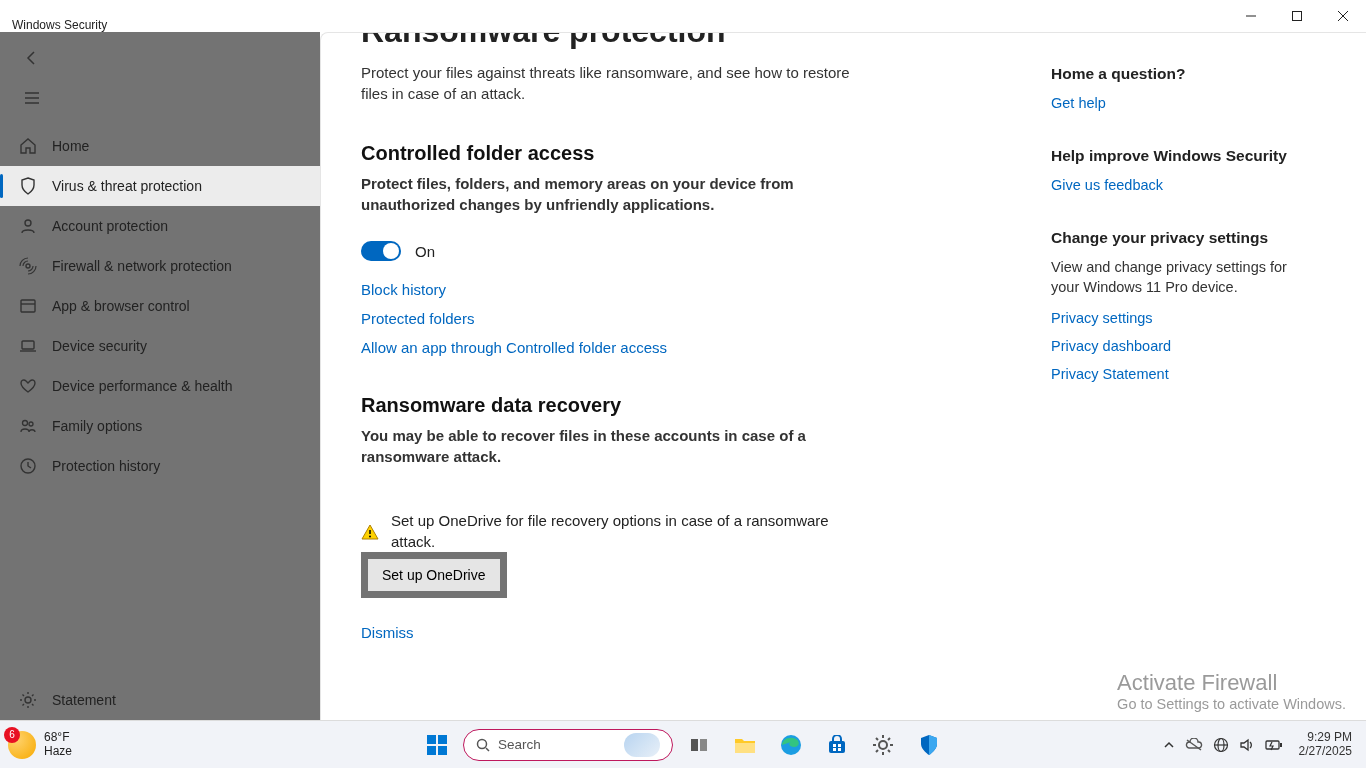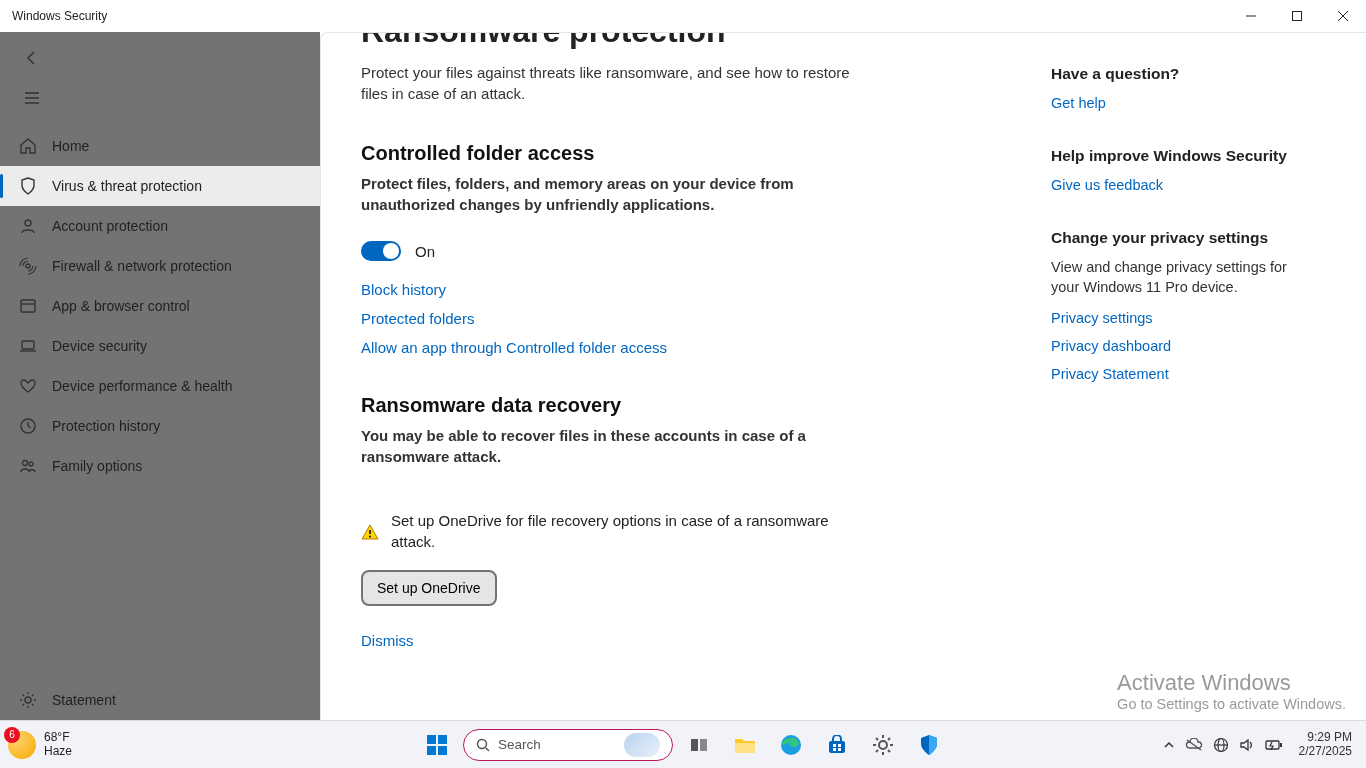--- a/index.html
+++ b/index.html
@@ -1,19 +1,19 @@
 <!DOCTYPE html>
 <html><head>
 <meta charset="utf-8">
 <style>
 * { margin: 0; padding: 0; box-sizing: border-box; font-family: "Segoe UI", sans-serif; }
 html, body { width: 1366px; height: 768px; overflow: hidden; background: #f3f3f3; }
 
 
-.titlebar { height: 32px; background: #fff; display: flex; align-items: center; padding-left: 12px; font-size: 12px; color: #222; }
+.titlebar { height: 32px; background: #fff; display: flex; align-items: flex-end; padding-left: 12px; font-size: 12px; color: #222; }
 .titlebar .spacer { flex: 1; }
 .titlebar .wbtn { width: 46px; height: 32px; display: flex; align-items: center; justify-content: center; color: #222; }
 
 
 .app { display: flex; height: calc(100% - 32px - 48px); background: #fff; }
 
 
 .sidebar { width: 320px; display: flex; flex-direction: column; padding-top: 6px; background: #737373; }
 .sb-icon-row { height: 40px; display: flex; align-items: center; padding-left: 14px; }
 .sb-icon-btn { width: 36px; height: 36px; display:flex; align-items:center; justify-content:center; color:#333; }
@@ -33,21 +33,21 @@
 .section-d { font-size: 15px; color: #333; margin-top: 8px; line-height: 1.4; max-width: 500px; font-weight: bold; }
 .toggle-row { display: flex; align-items: center; margin-top: 26px; }
 .toggle { width: 40px; height: 20px; border-radius: 10px; background: #0067c0; position: relative; }
 .toggle .thumb { position: absolute; right: 2px; top: 2px; width: 16px; height: 16px; background: #fff; border-radius: 50%; }
 .toggle-label { margin-left: 14px; font-size: 15px; color: #222; }
 .link { color: #0067c0; font-size: 15px; margin-top: 20px; cursor: pointer; display: block; }
 .link + .link { margin-top: 12px; }
 .onedrive-row { display: flex; align-items: center; margin-top: 43px; }
 .warn-icon { width: 18px; height: 18px; margin-right: 12px; margin-top: 2px; }
 .onedrive-text { font-size: 15px; color: #222; max-width: 440px; line-height: 1.4; }
-.btn { margin-top: 18px; padding: 8px 14px; background: #e5e5e5; border: 2px solid #737373; border-radius: 8px; font-size: 14px; cursor: pointer; }
+.btn { padding: 8px 14px; background: #e5e5e5; border: 7px solid #737373; border-radius: 0; font-size: 14px; cursor: pointer; }
 
 
 .aside { width: 300px; padding: 20px 30px 0 10px; }
 .aside h3 { font-size: 15.5px; font-weight: 600; color: #222; margin-top: 12px; }
 .aside .alink { color: #0067c0; font-size: 14.5px; margin-top: 12px; display: block; cursor: pointer; }
 .aside .atext { font-size: 14.5px; color: #333; margin-top: 10px; line-height: 1.4; }
 .aside .block { margin-bottom: 36px; }
 
 
 .watermark { position: absolute; right: 20px; bottom: 8px; text-align: left; color: #888; }
@@ -170,35 +170,35 @@
         <span class="ico">
             <svg width="18" height="18" viewBox="0 0 18 18">
               <path d="M9 15 C9 15 2 10 2 6 C2 3 5 2 7 4 L9 6 L11 4 C13 2 16 3 16 6 C16 10 9 15 9 15 Z" fill="none" stroke="#333" stroke-width="1.4"></path>
             </svg>
           </span>
         <span>Device performance &amp; health</span>
       </div>
       <div class="nav-item">
         <span class="ico">
             <svg width="18" height="18" viewBox="0 0 18 18">
-              <circle cx="9" cy="9" r="7" fill="none" stroke="#333" stroke-width="1.4"></circle>
-              <path d="M9 5 V9 L12 11" fill="none" stroke="#333" stroke-width="1.4"></path>
-            </svg>
-          </span>
-        <span>Protection history</span>
-      </div>
-      <div class="nav-item">
-        <span class="ico">
-            <svg width="18" height="18" viewBox="0 0 18 18">
               <circle cx="6" cy="6" r="2.5" fill="none" stroke="#333" stroke-width="1.3"></circle>
               <circle cx="12" cy="7" r="2" fill="none" stroke="#333" stroke-width="1.3"></circle>
               <path d="M2 15 C2 11 10 11 10 15 M10 15 C10 12 16 12 16 15" fill="none" stroke="#333" stroke-width="1.3"></path>
             </svg>
           </span>
         <span>Family options</span>
+      </div>
+      <div class="nav-item">
+        <span class="ico">
+            <svg width="18" height="18" viewBox="0 0 18 18">
+              <circle cx="9" cy="9" r="7" fill="none" stroke="#333" stroke-width="1.4"></circle>
+              <path d="M9 5 V9 L12 11" fill="none" stroke="#333" stroke-width="1.4"></path>
+            </svg>
+          </span>
+        <span>Protection history</span>
       </div>
     </div>
     <div class="spacer"></div>
     <div class="nav-item">
       <span class="ico">
           <svg width="18" height="18" viewBox="0 0 18 18">
             <circle cx="9" cy="9" r="3" fill="none" stroke="#333" stroke-width="1.4"></circle>
             <path d="M9 1 V3 M9 15 V17 M1 9 H3 M15 9 H17 M3.5 3.5 L5 5 M13 13 L14.5 14.5 M14.5 3.5 L13 5 M5 13 L3.5 14.5" stroke="#333" stroke-width="1.4"></path>
           </svg>
         </span>
@@ -232,38 +232,38 @@
             <circle cx="9" cy="13.5" r="1" fill="#000"></circle>
           </svg>
         <div class="onedrive-text">Set up OneDrive for file recovery options in case of a ransomware attack.</div>
       </div>
       <button class="btn">Set up OneDrive</button>
       <a class="link" style="margin-top:26px">Dismiss</a>
     </div>
 
     <div class="aside">
       <div class="block">
-        <h3>Have a question?</h3>
+        <h3>Home a question?</h3>
         <a class="alink">Get help</a>
       </div>
       <div class="block">
         <h3>Help improve Windows Security</h3>
         <a class="alink">Give us feedback</a>
       </div>
       <div class="block">
         <h3>Change your privacy settings</h3>
         <div class="atext">View and change privacy settings for your Windows 11 Pro device.</div>
         <a class="alink">Privacy settings</a>
         <a class="alink">Privacy dashboard</a>
         <a class="alink">Privacy Statement</a>
       </div>
     </div>
 
     <div class="watermark">
-      <div class="l1">Activate Windows</div>
+      <div class="l1">Activate Firewall</div>
       <div class="l2">Go to Settings to activate Windows.</div>
     </div>
   </div>
 </div>
 
 <div class="taskbar">
   <div class="weather">
     <div class="wicon">
         <div class="badge">6</div>
       </div>

